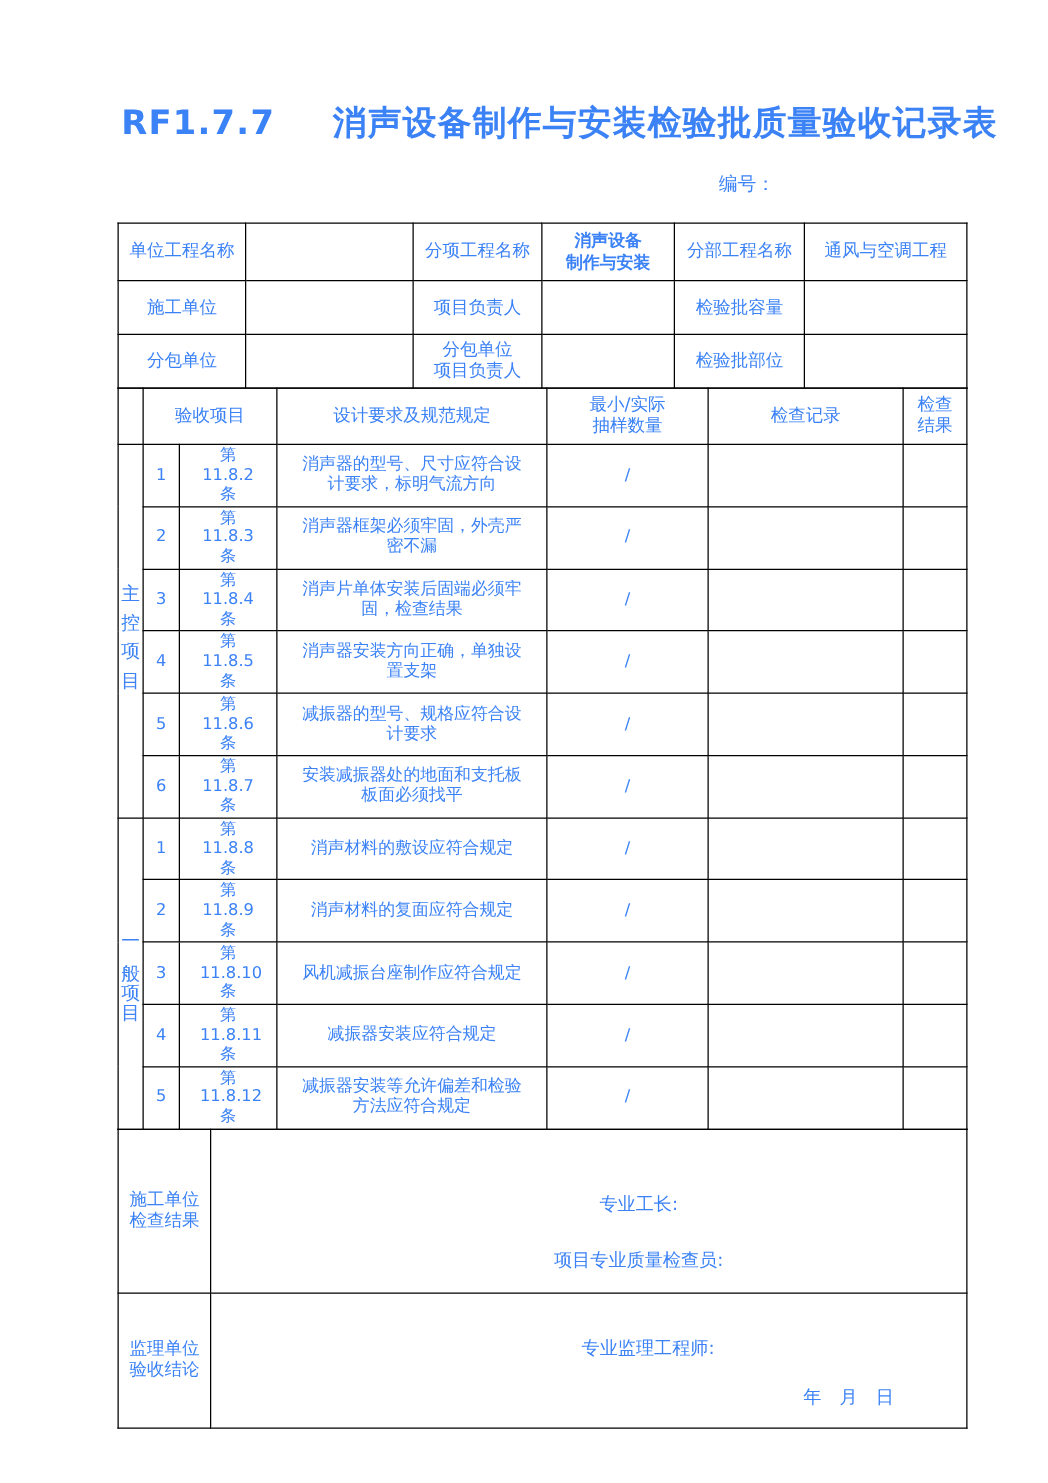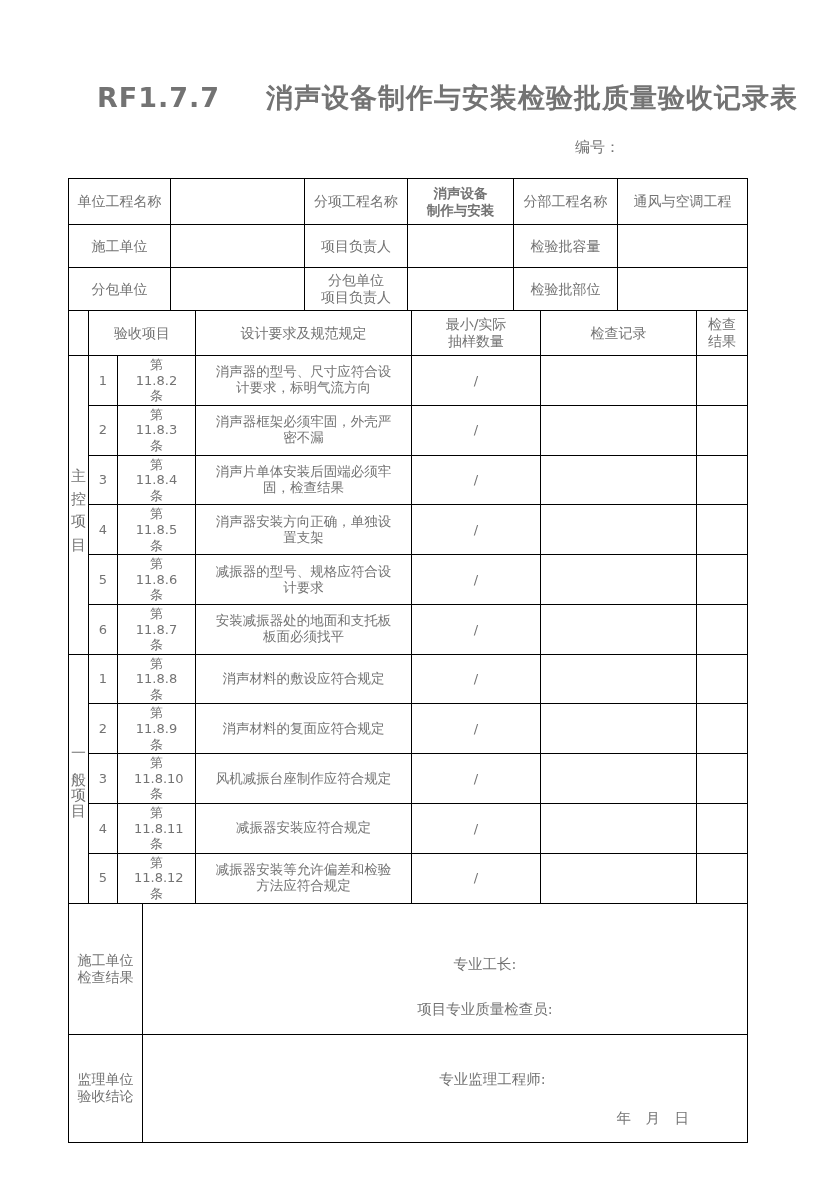--- a/index.html
+++ b/index.html
@@ -1,27 +1,27 @@
 <!DOCTYPE html>
 <html><head>
 <meta charset="utf-8">
 <style>
   html,body{margin:0;padding:0;background:#ffffff;}
   .page{
     position:relative;width:838px;height:1186px;background:#ffffff;
-    font-family:"DejaVu Sans","Liberation Sans",sans-serif;color:#737373;
+    font-family:"DejaVu Sans","Liberation Sans",sans-serif;color:#3b82f6;
     overflow:hidden;
   }
   .title-row{
     position:absolute;top:80px;left:97px;
     font-size:27px;font-weight:bold;white-space:nowrap;
     display:flex;align-items:baseline;gap:46px;letter-spacing:1px;
   }
   .serial{position:absolute;top:138px;left:575px;font-size:15px;}
-  .tables{position:absolute;top:178px;left:68px;width:679px;}
+  .tables{position:absolute;top:178px;left:94px;width:679px;}
   table{border-collapse:collapse;table-layout:fixed;width:679px;}
   table + table{margin-top:-1px;}
   td{
     border:1px solid #000;text-align:center;vertical-align:middle;
     font-size:14px;padding:1px 2px;overflow:hidden;line-height:1.2;
   }
   .multiline{white-space:pre-line;text-align:center;}
   .bold{font-weight:bold;font-size:13.5px;}
   .r-info1 td{height:43px;}
   .r-info2 td{height:40px;}

